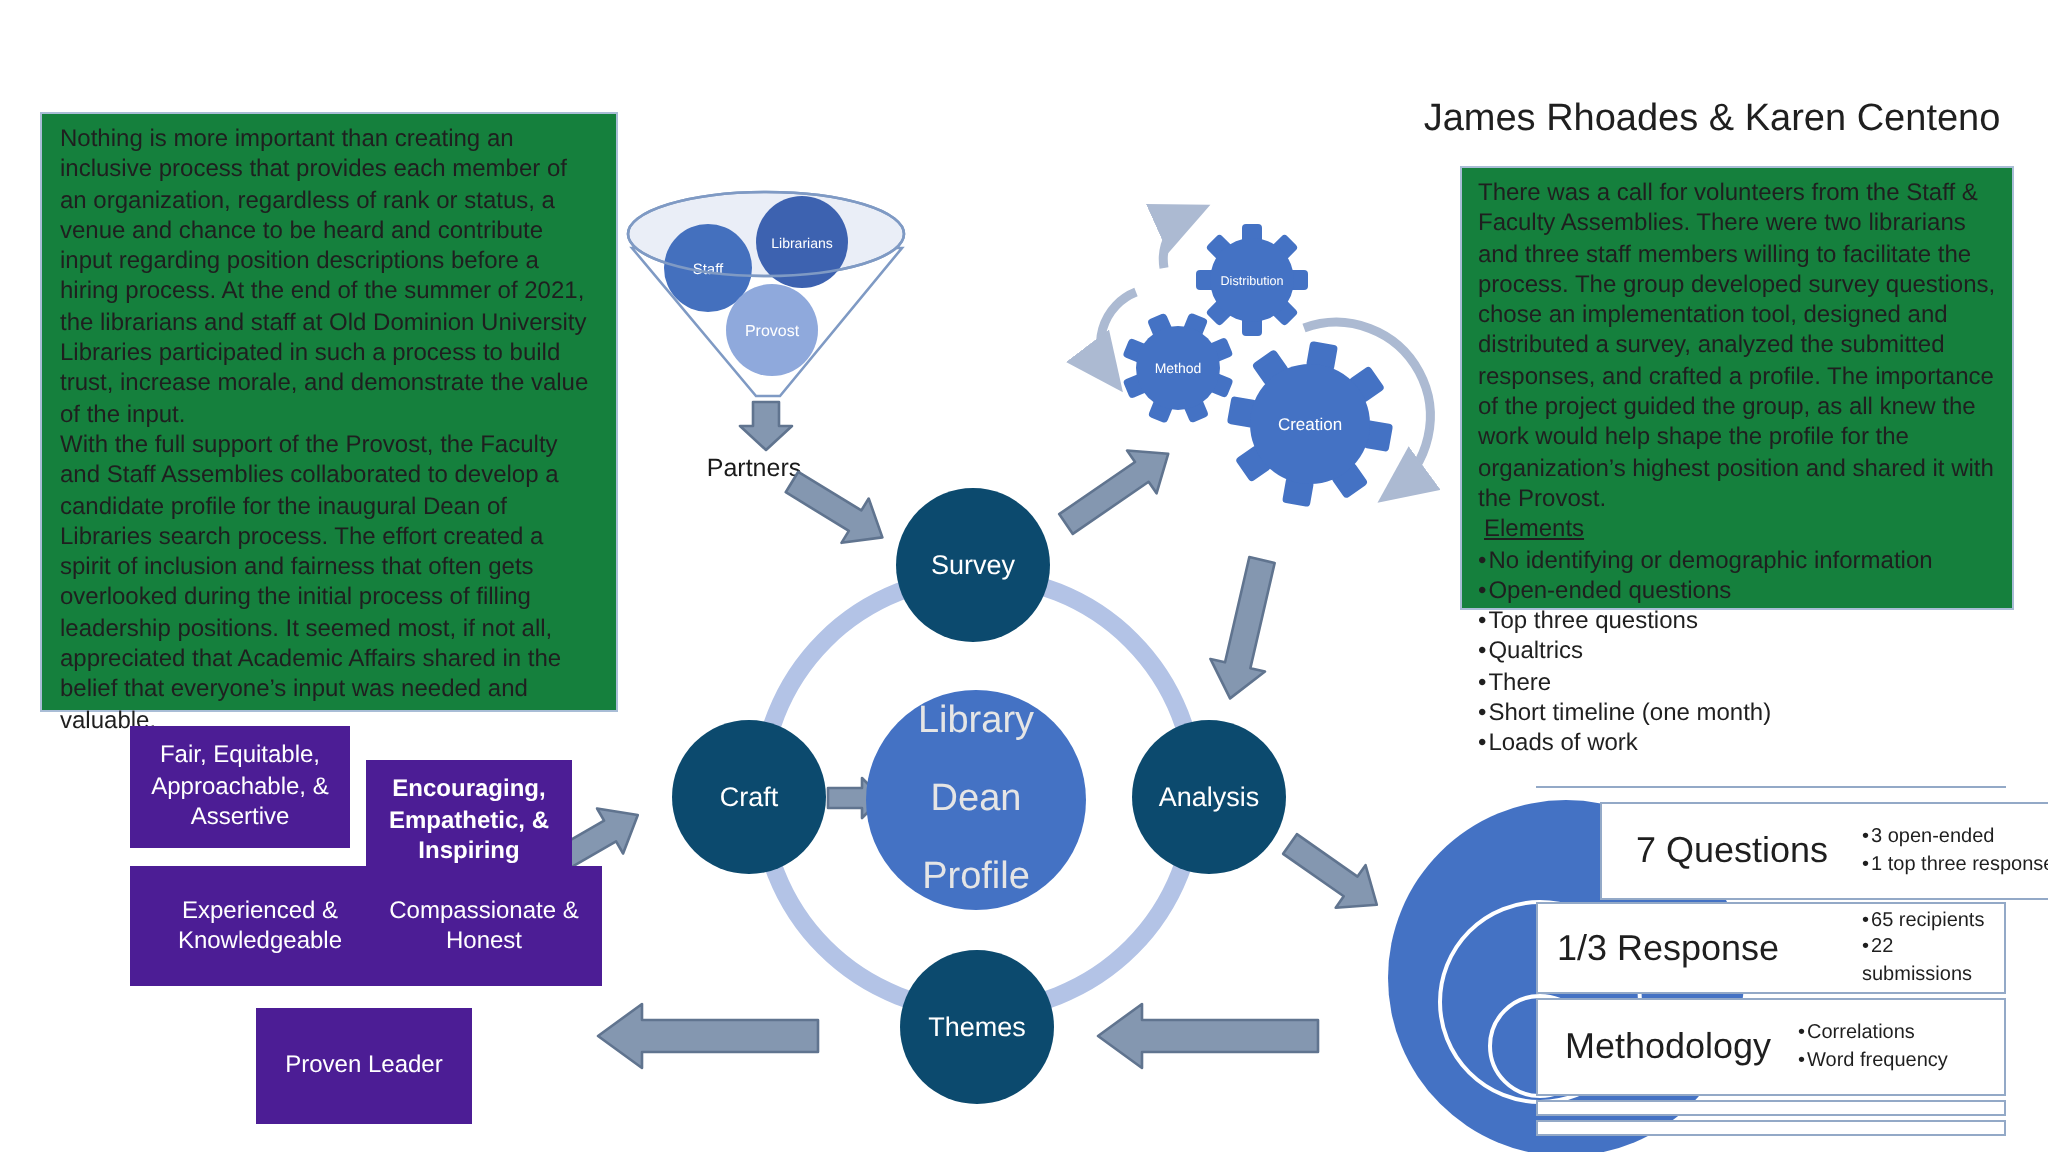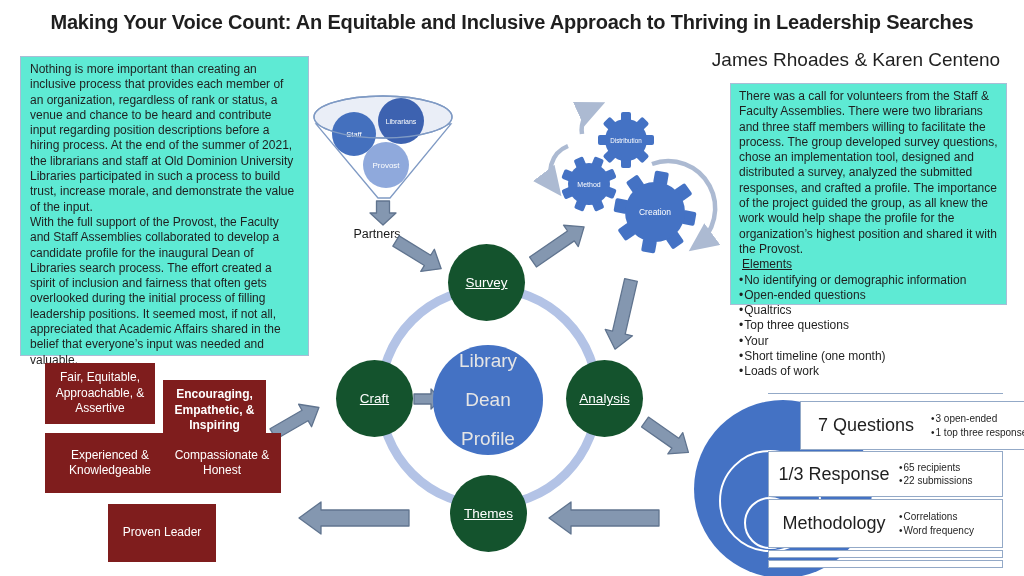--- a/index.html
+++ b/index.html
@@ -7,75 +7,74 @@
     position:relative;width:1024px;height:576px;background:#ffffff;
     overflow:hidden;font-family:"Liberation Sans",sans-serif;color:#1f1f1f;
   }
   .abs{position:absolute;}
   .title{
     left:0;right:0;top:11px;text-align:center;font-size:20px;font-weight:700;
     letter-spacing:-0.2px;z-index:3;
   }
   .authors{left:700px;top:49px;width:312px;text-align:center;font-size:19px;z-index:3;}
   .panel{
-    background:#5eead4;border:1px solid #a9bdd6;font-size:12px;line-height:15.3px;
+    background:#15803d;border:1px solid #a9bdd6;font-size:12px;line-height:15.3px;
     padding:5px 9px;box-sizing:border-box;z-index:3;
   }
   .left-panel{left:20px;top:56px;width:289px;height:300px;}
   .right-panel{left:730px;top:83px;width:277px;height:222px;padding:5px 8px;}
   .panel p{margin:0;}
   .elements-heading{text-decoration:underline;margin-left:3px;}
   ul.plain{list-style:none;margin:0;padding:0;}
   ul.plain li::before{content:"\2022";margin-right:1px;}
   .trait{
-    background:#7f1d1d;color:#fff;display:flex;align-items:center;justify-content:center;
-    text-align:center;font-size:12px;line-height:1.28;padding:2px;box-sizing:border-box;z-index:3;
+    background:#4c1d95;color:#fff;display:flex;align-items:center;justify-content:center;
+    text-align:center;font-size:12px;line-height:1.28;padding:2px;box-sizing:border-box;z-index:3;margin-left:20px;
   }
   .trait-1{left:45px;top:363px;width:110px;height:61px;}
   .trait-2{left:163px;top:380px;width:103px;height:61px;font-weight:bold;}
   .trait-3{left:45px;top:433px;width:130px;height:60px;}
   .trait-4{left:163px;top:433px;width:118px;height:60px;}
   .trait-5{left:108px;top:504px;width:108px;height:58px;}
   .ring{
     left:376px;top:284px;width:226px;height:226px;border:9px solid #B3C3E6;
     border-radius:50%;box-sizing:border-box;z-index:2;
   }
   .node{
-    width:77px;height:77px;border-radius:50%;background:#14532d;color:#fff;
-    display:flex;align-items:center;justify-content:center;font-size:13.5px;z-index:3;text-decoration:underline;
+    width:77px;height:77px;border-radius:50%;background:#0c4a6e;color:#fff;
+    display:flex;align-items:center;justify-content:center;font-size:13.5px;z-index:3;
   }
   .node-survey{left:448px;top:244px;}
   .node-analysis{left:566px;top:360px;}
   .node-themes{left:450px;top:475px;}
   .node-craft{left:336px;top:360px;}
   .center-circle{
     left:433px;top:345px;width:110px;height:110px;border-radius:50%;background:#4472C4;
     color:#e5e5e5;display:flex;flex-direction:column;align-items:center;justify-content:center;
     font-size:19px;line-height:1.17;z-index:3;text-align:center;gap:17px;
   }
   .results-line{left:768px;top:393px;width:235px;height:1px;background:#93a9c7;z-index:3;}
   .rrow{
     left:768px;width:235px;background:#fff;border:1px solid #93a9c7;box-sizing:border-box;
     display:flex;align-items:center;z-index:3;
   }
   .rrow-1{top:401px;height:49px;margin-left:32px;}
-  .rrow-2{top:451px;height:46px;}
+  .rrow-2{top:451px;height:46px;gap:32px;}
   .rrow-3{top:499px;height:49px;}
   .rrow-thin-a{top:550px;height:8px;}
   .rrow-thin-b{top:560px;height:8px;}
   .rheading{flex:0 0 130px;text-align:center;font-size:18px;}
   .rbullets{flex:1;font-size:10px;line-height:1.35;}
   .gfx{left:0;top:0;z-index:1;}
 </style>
 </head>
 <body>
 
 <div class="slide">
 
-  <div class="abs title">Making Your Voice Count: An Equitable and Inclusive Approach to Thriving in Leadership Searches</div>
   <div class="abs authors">James Rhoades &amp; Karen Centeno</div>
 
   <svg class="abs gfx" width="1024" height="576" viewBox="0 0 1024 576">
     <defs>
       <marker id="curvehead" markerWidth="7" markerHeight="7" refX="4.5" refY="3" orient="auto">
         <path d="M0,0 L6.5,3 L0,6 Z" fill="#ACBAD2"></path>
       </marker>
     </defs>
 
     <g>
@@ -165,23 +164,23 @@
     <p>Nothing is more important than creating an inclusive process that provides each member of an organization, regardless of rank or status, a venue and chance to be heard and contribute input regarding position descriptions before a hiring process. At the end of the summer of 2021, the librarians and staff at Old Dominion University Libraries participated in such a process to build trust, increase morale, and demonstrate the value of the input.</p>
     <p>With the full support of the Provost, the Faculty and Staff Assemblies collaborated to develop a candidate profile for the inaugural Dean of Libraries search process. The effort created a spirit of inclusion and fairness that often gets overlooked during the initial process of filling leadership positions. It seemed most, if not all, appreciated that Academic Affairs shared in the belief that everyone’s input was needed and valuable.</p>
   </div>
 
   <div class="abs panel right-panel">
     <p>There was a call for volunteers from the Staff &amp; Faculty Assemblies. There were two librarians and three staff members willing to facilitate the process. The group developed survey questions, chose an implementation tool, designed and distributed a survey, analyzed the submitted responses, and crafted a profile. The importance of the project guided the group, as all knew the work would help shape the profile for the organization’s highest position and shared it with the Provost.</p>
     <div class="elements-heading">Elements</div>
     <ul class="plain">
       <li>No identifying or demographic information</li>
       <li>Open-ended questions</li>
+      <li>Top three questions</li>
       <li>Qualtrics</li>
-      <li>Top three questions</li>
-      <li>Your</li>
+      <li>There</li>
       <li>Short timeline (one month)</li>
       <li>Loads of work</li>
     </ul>
   </div>
 
   <div class="abs ring"></div>
   <div class="abs center-circle">
     <span>Library</span>
     <span>Dean</span>
     <span>Profile</span>

